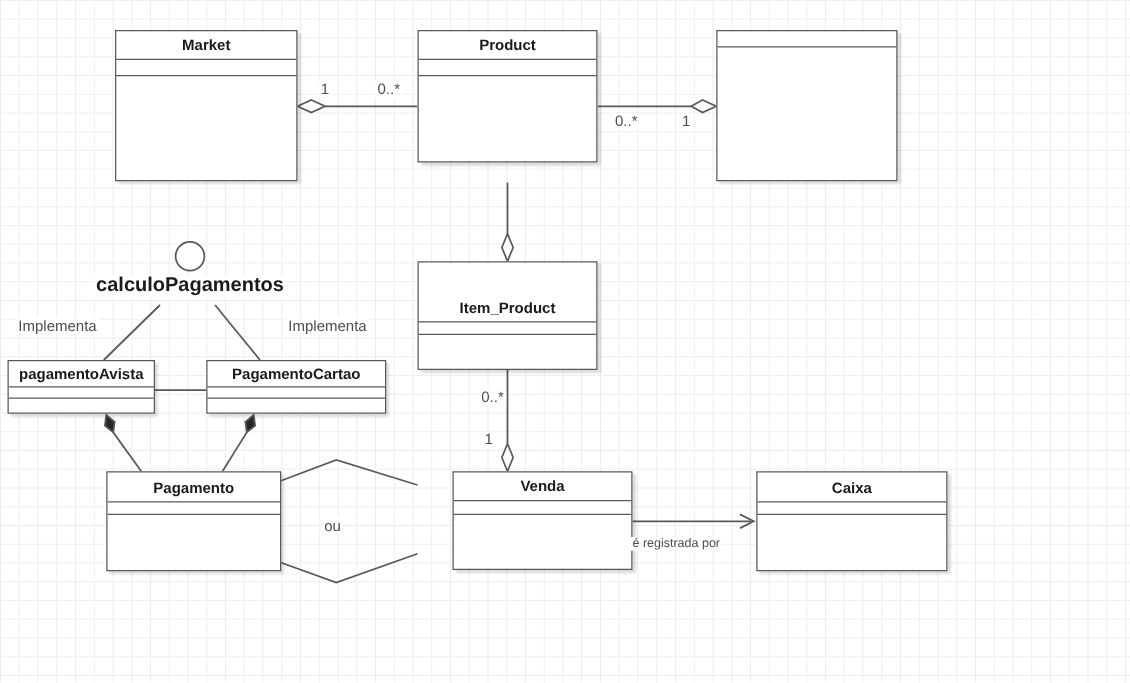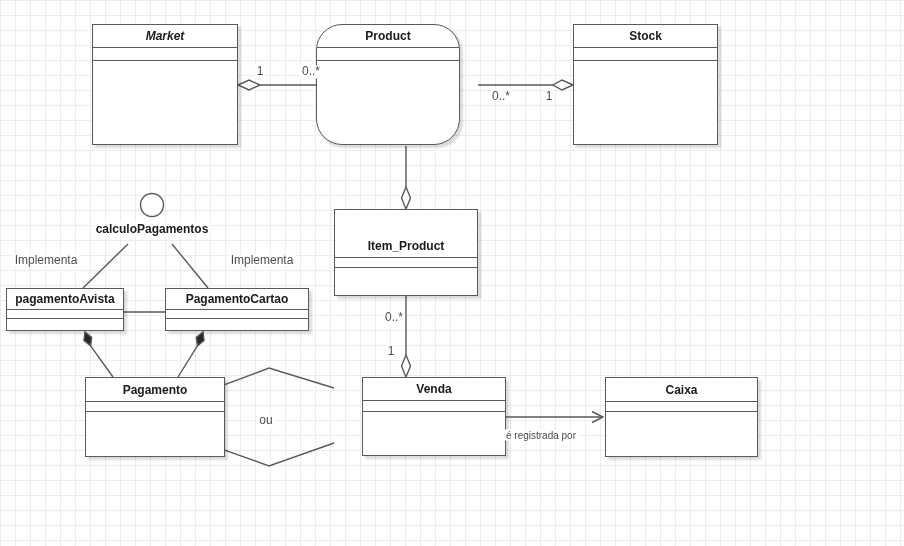--- a/index.html
+++ b/index.html
@@ -36,21 +36,21 @@
   }
   .uml-class .bodyc{flex:1;box-sizing:border-box;}
   .edge-label{
     position:absolute;transform:translate(-50%,-50%);
     font-size:12px;color:var(--label);white-space:nowrap;
     background:var(--bg);padding:0 2px;line-height:1.1;
   }
   .edge-label.small{font-size:10px;}
   .iface-label{
     position:absolute;transform:translate(-50%,-50%);
-    font-size:12px;font-weight:bold;color:var(--title);
+    font-size:16px;font-weight:bold;color:var(--title);
     white-space:nowrap;background:var(--bg);padding:0 2px;
   }
   svg.connectors{position:absolute;left:0;top:0;pointer-events:none;}
   svg.connectors *{pointer-events:auto;}
 </style>
 </head>
 <body>
 
 <div class="canvas">
 
@@ -109,33 +109,32 @@
     </g>
 
     <g>
       <path d="M124,312 H165"></path>
     </g>
 
     <circle cx="152" cy="205" r="11.5" fill="#ffffff"></circle>
   </svg>
 
   <div class="uml-class" style="left:92px;top:24px;width:146px;height:121px;">
-    <div class="title" style="height:23px;font-style:italic;">Market</div>
+    <div class="title" style="height:23px;">Market</div>
     <div class="compartment" style="height:13px;"></div>
     <div class="bodyc"></div>
   </div>
 
-  <div class="uml-class" style="left:316px;top:24px;width:144px;height:121px;border-radius:26px;">
+  <div class="uml-class" style="left:334px;top:24px;width:144px;height:106px;">
     <div class="title" style="height:23px;">Product</div>
     <div class="compartment" style="height:13px;"></div>
     <div class="bodyc"></div>
   </div>
 
   <div class="uml-class" style="left:573px;top:24px;width:145px;height:121px;">
-    <div class="title" style="height:23px;">Stock</div>
     <div class="compartment" style="height:13px;"></div>
     <div class="bodyc"></div>
   </div>
 
   <div class="uml-class" style="left:334px;top:209px;width:144px;height:87px;">
     <div class="title" style="height:23px;margin-top:25px;">Item_Product</div>
     <div class="compartment" style="height:10px;"></div>
     <div class="bodyc"></div>
   </div>
 

